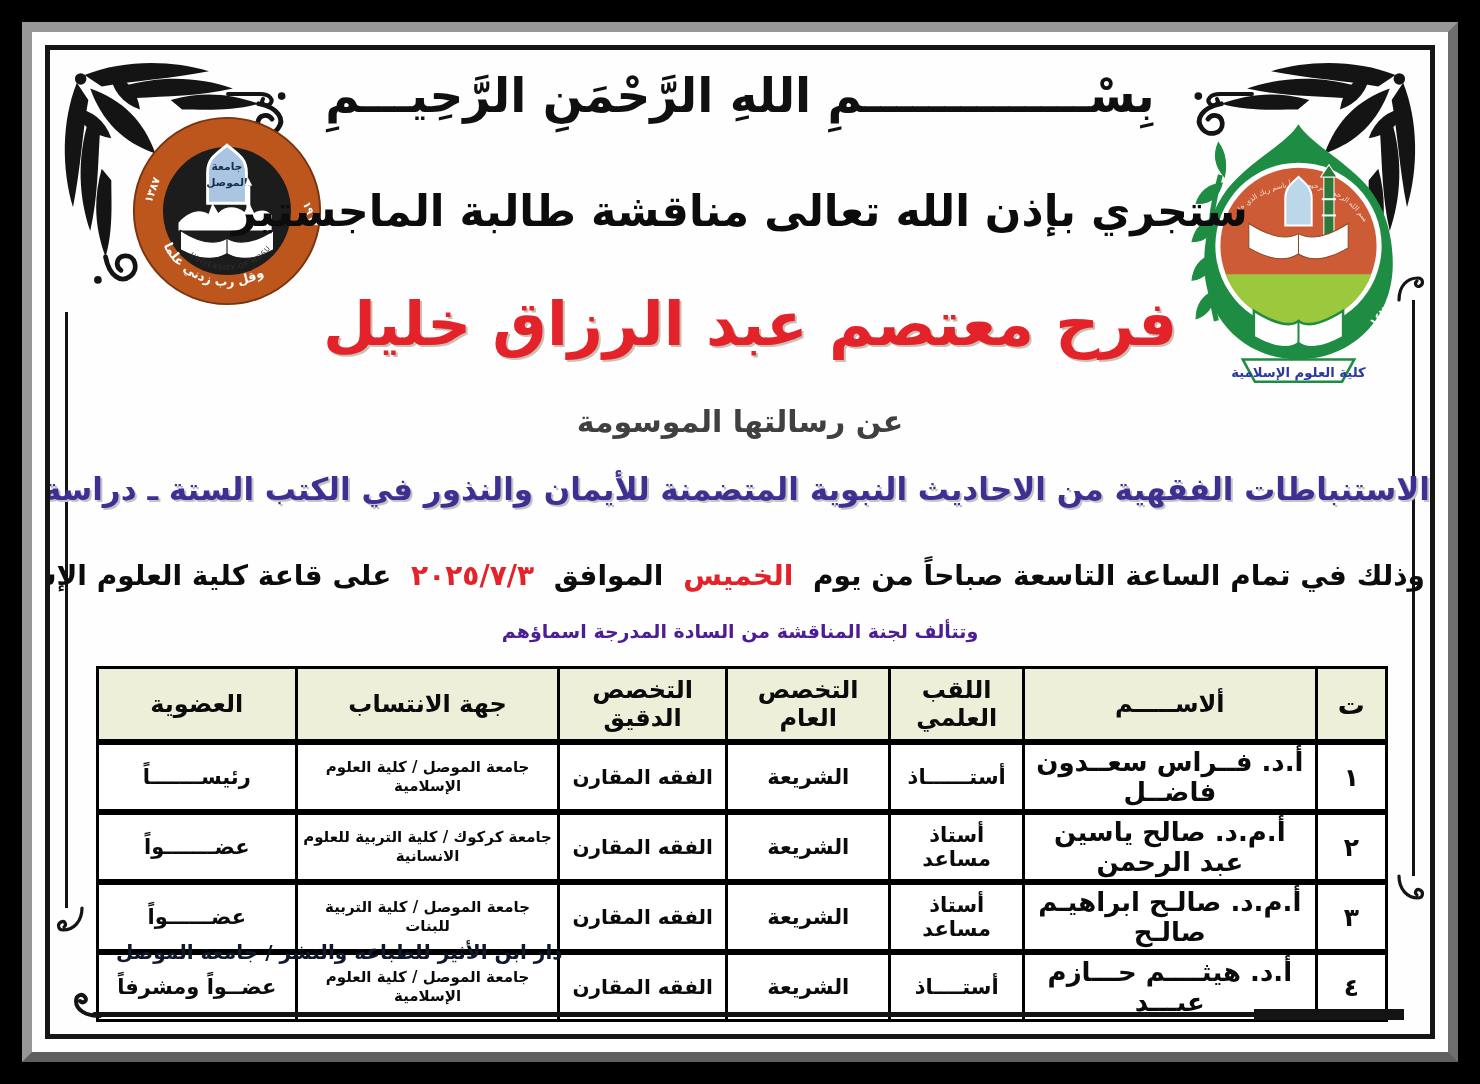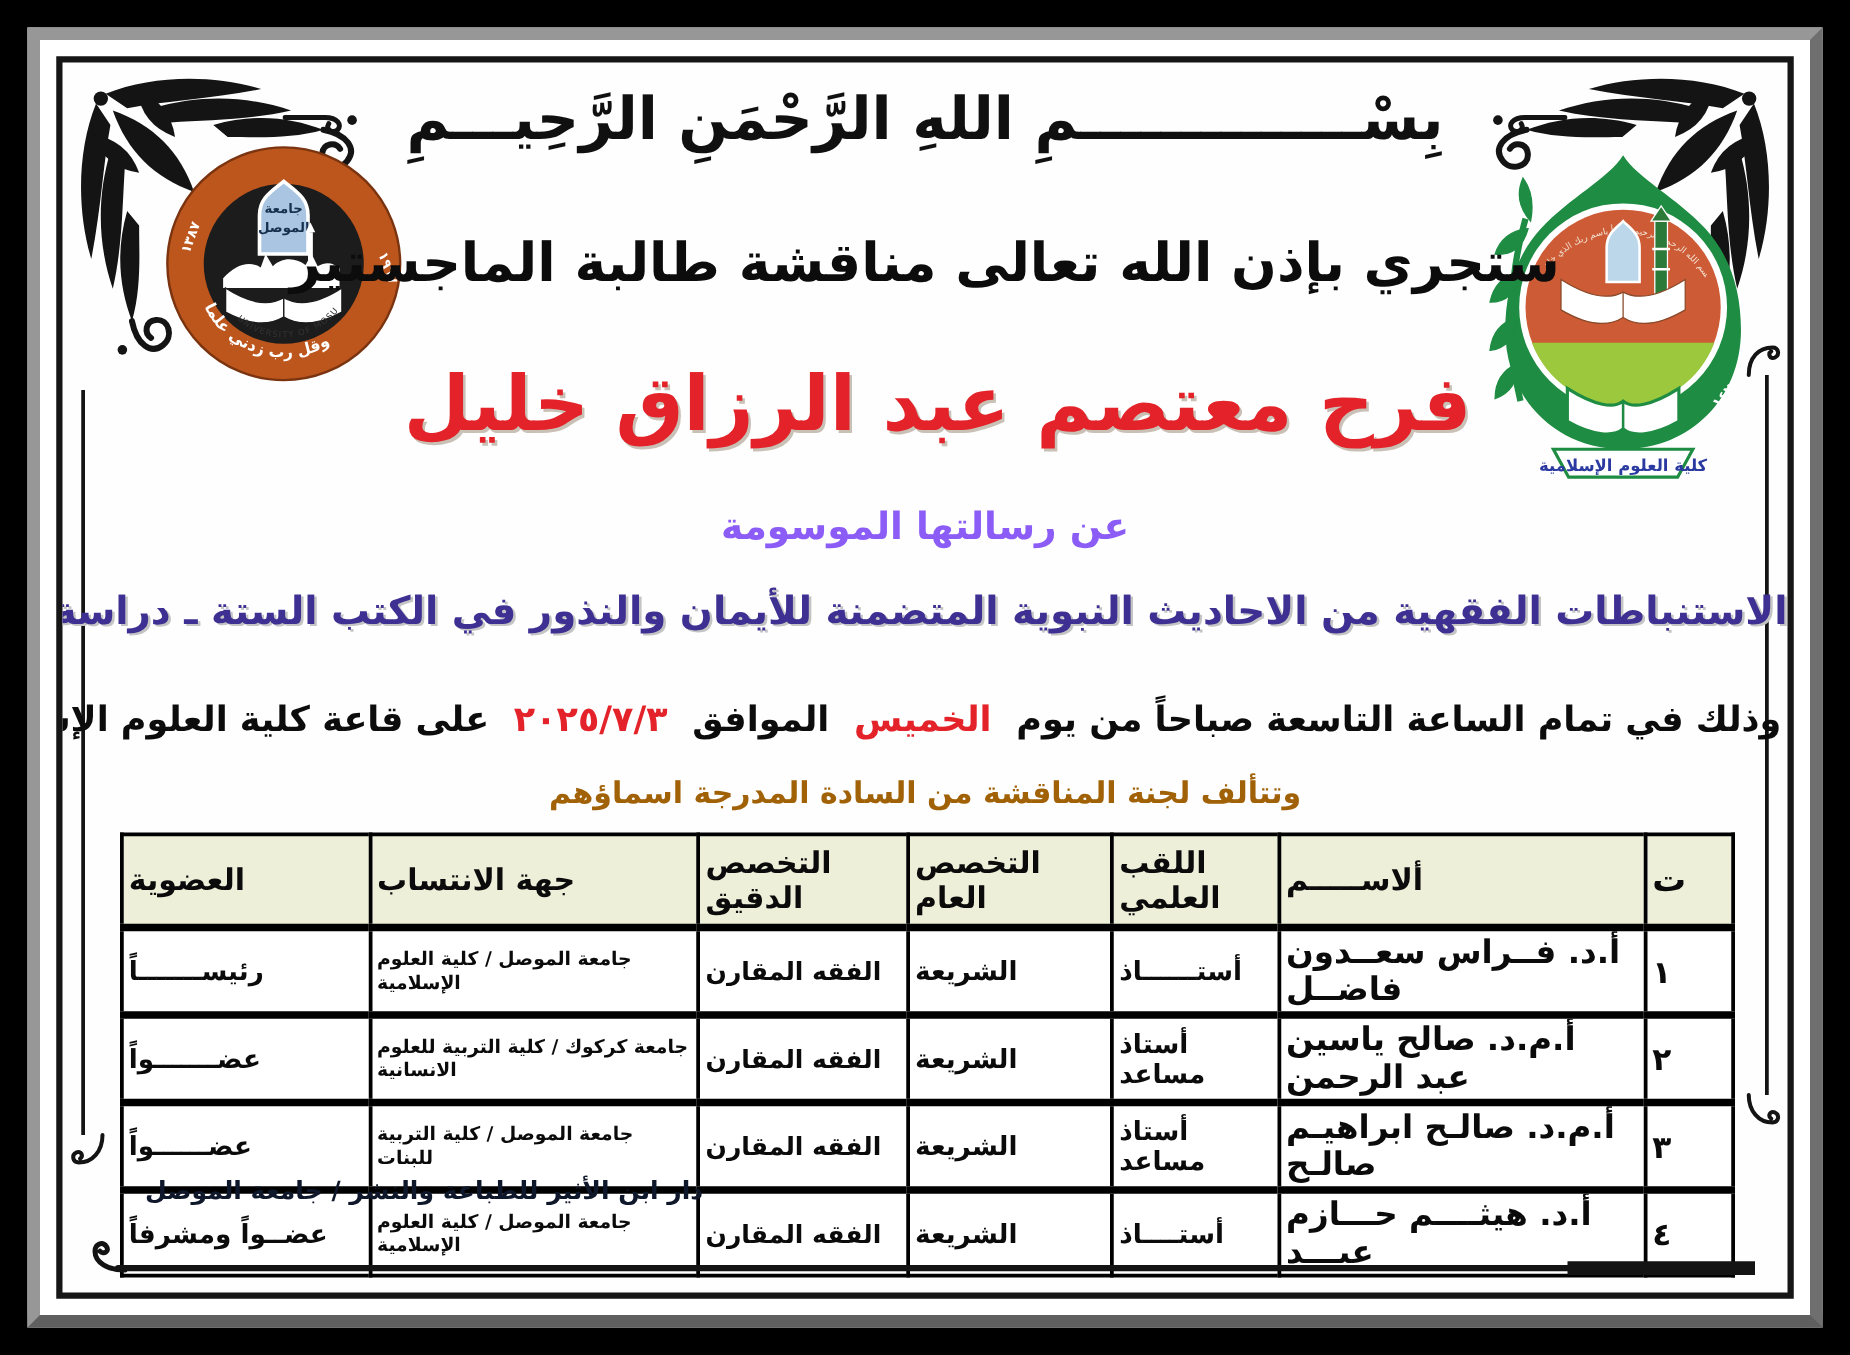--- a/index.html
+++ b/index.html
@@ -25,31 +25,31 @@
   .spiral{position:absolute;width:30px;height:30px;}
 
   
   .logo-left{left:80px;top:64px;width:194px;height:194px;}
   .logo-right{left:1140px;top:70px;width:218px;height:274px;}
 
   
   .bismillah{top:18px;font-size:47px;font-weight:bold;color:#101010;letter-spacing:0px;}
   .announce{top:136px;font-size:43px;font-weight:bold;color:#0c0c0c;}
   .stuname{top:238px;font-size:61px;font-weight:bold;color:#e32329;text-shadow:2px 2px 0 #c9c0b6;padding-left:20px;}
-  .about{top:354px;font-size:30px;font-weight:bold;color:#8b5cf6;}
+  .about{top:354px;font-size:30px;font-weight:bold;color:#404040;}
   .thesis{top:421px;font-size:31px;font-weight:bold;color:#3d3092;text-shadow:2px 2px 0 #c4c4c4;white-space:nowrap;}
   .sched{top:509px;font-size:28px;font-weight:bold;color:#0c0c0c;white-space:nowrap;}
   .sched span{margin:0 5px;}
   .sched .red{color:#e32329;}
-  .committee{top:570px;font-size:24px;font-weight:bold;color:#a16207;}
+  .committee{top:570px;font-size:19px;font-weight:bold;color:#4c1d95;}
 
   
   .tblwrap{top:616px;left:46px;width:1292px;}
   table.ctable{border-collapse:collapse;direction:rtl;table-layout:fixed;width:100%;}
-  .ctable th,.ctable td{border:3px solid #000;text-align:left;vertical-align:middle;
+  .ctable th,.ctable td{border:3px solid #000;text-align:center;vertical-align:middle;
       font-weight:bold;color:#0b0b0b;padding:2px 4px;overflow:hidden;}
   .ctable th{background:#edefd9;height:66px;font-size:24px;}
   .ctable td{background:#fff;}
   .ctable tbody tr{height:58px;}
   .ctable tbody td{border-top-width:6px;}
   .c0{font-size:25px;} .c1{font-size:26px;} .c2{font-size:21px;}
   .c3{font-size:21px;} .c4{font-size:20px;}
   .c5{font-size:15px;line-height:1.3;} .c6{font-size:21px;}
   th.h1{font-size:24px;} th.h0{font-size:27px;}
 

